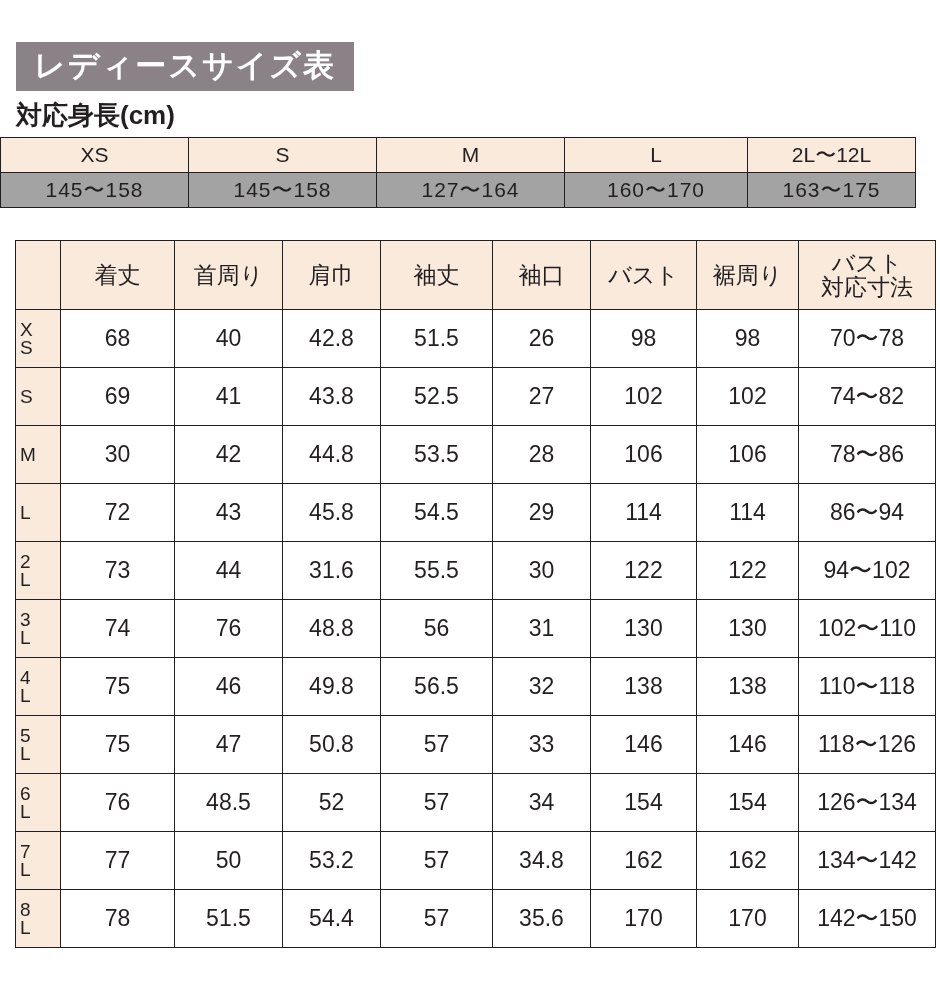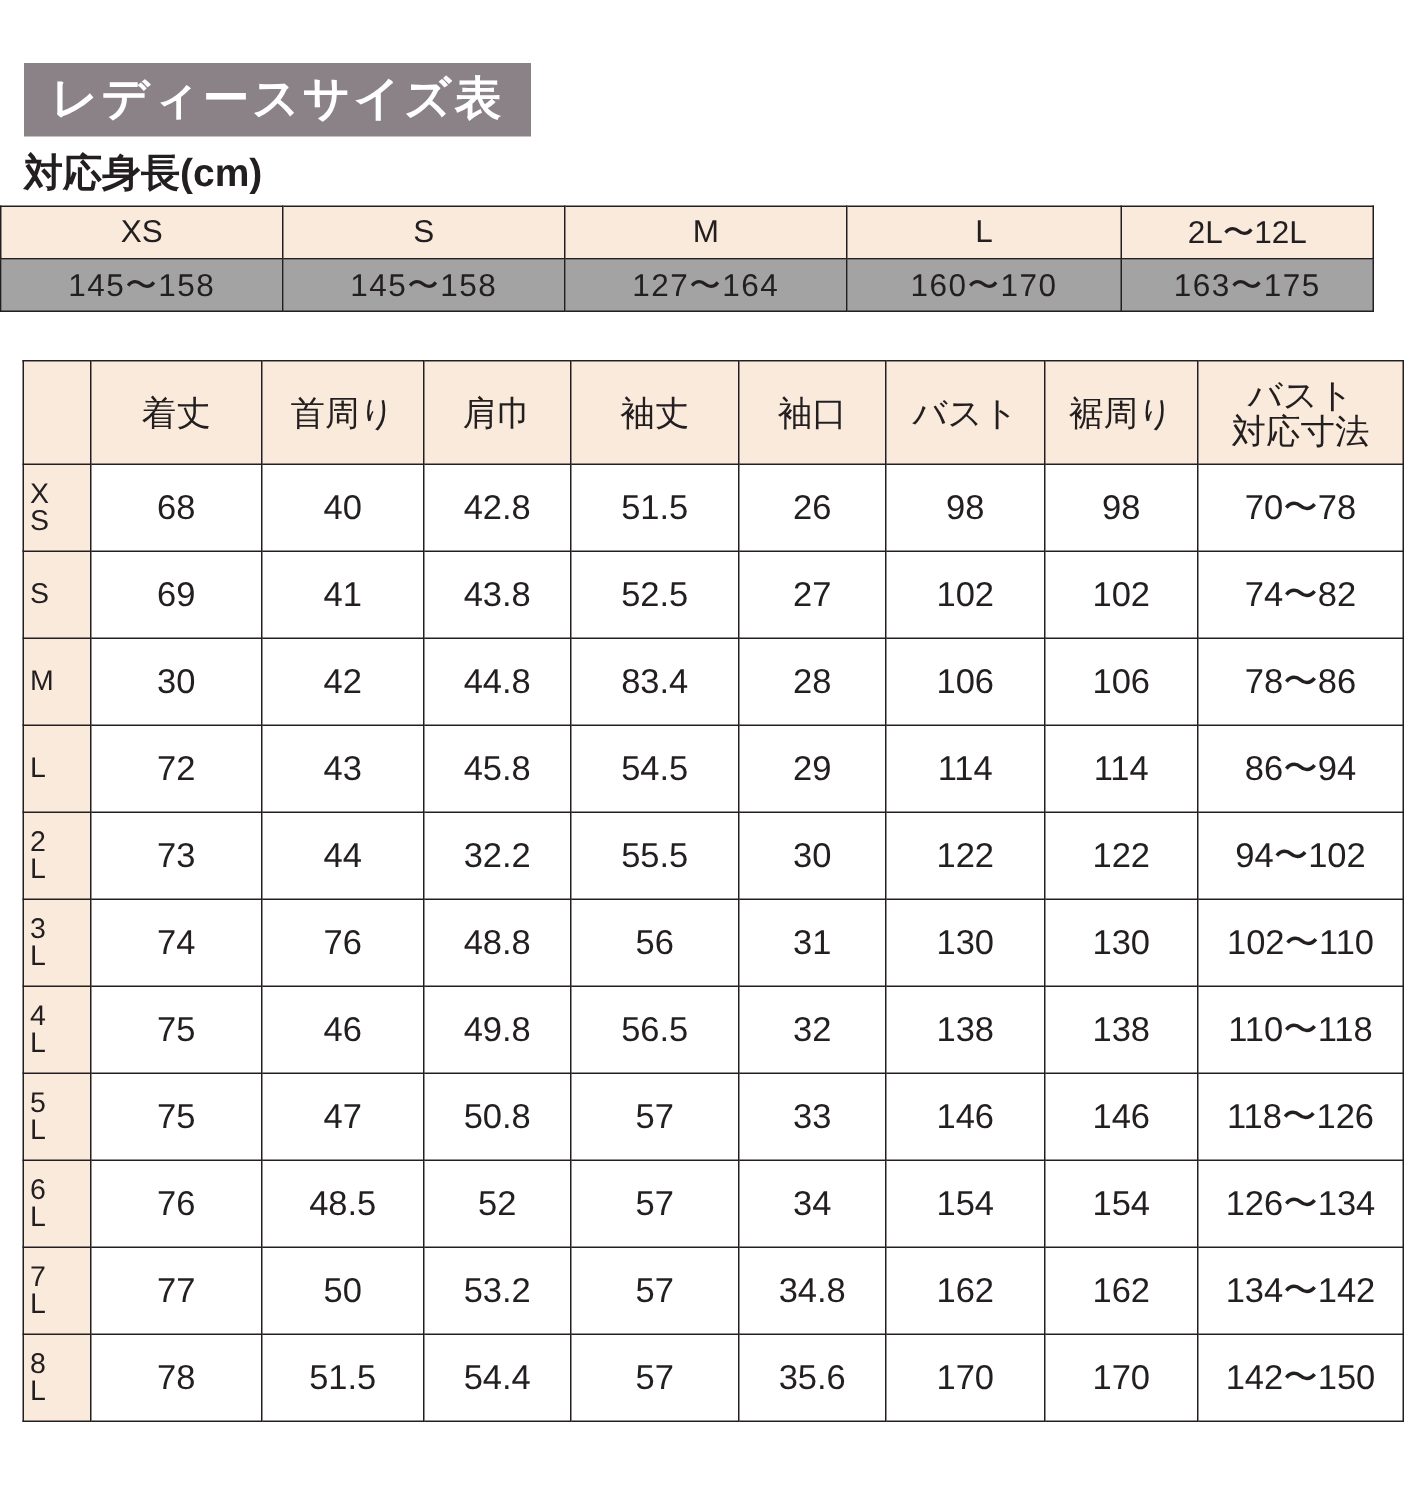--- a/index.html
+++ b/index.html
@@ -207,21 +207,21 @@
         <td>102</td>
         <td class="bfit-cell">74〜82</td>
       </tr>
       <tr>
         <th>
             <span class="rowlabel-stack">M</span>
           </th>
         <td>30</td>
         <td>42</td>
         <td>44.8</td>
-        <td>83.4</td>
+        <td>53.5</td>
         <td>28</td>
         <td>106</td>
         <td>106</td>
         <td class="bfit-cell">78〜86</td>
       </tr>
       <tr>
         <th>
             <span class="rowlabel-stack">L</span>
           </th>
         <td>72</td>
@@ -233,21 +233,21 @@
         <td>114</td>
         <td class="bfit-cell">86〜94</td>
       </tr>
       <tr>
         <th>
             <span class="rowlabel-stack">2
 L</span>
           </th>
         <td>73</td>
         <td>44</td>
-        <td>32.2</td>
+        <td>31.6</td>
         <td>55.5</td>
         <td>30</td>
         <td>122</td>
         <td>122</td>
         <td class="bfit-cell">94〜102</td>
       </tr>
       <tr>
         <th>
             <span class="rowlabel-stack">3
 L</span>

